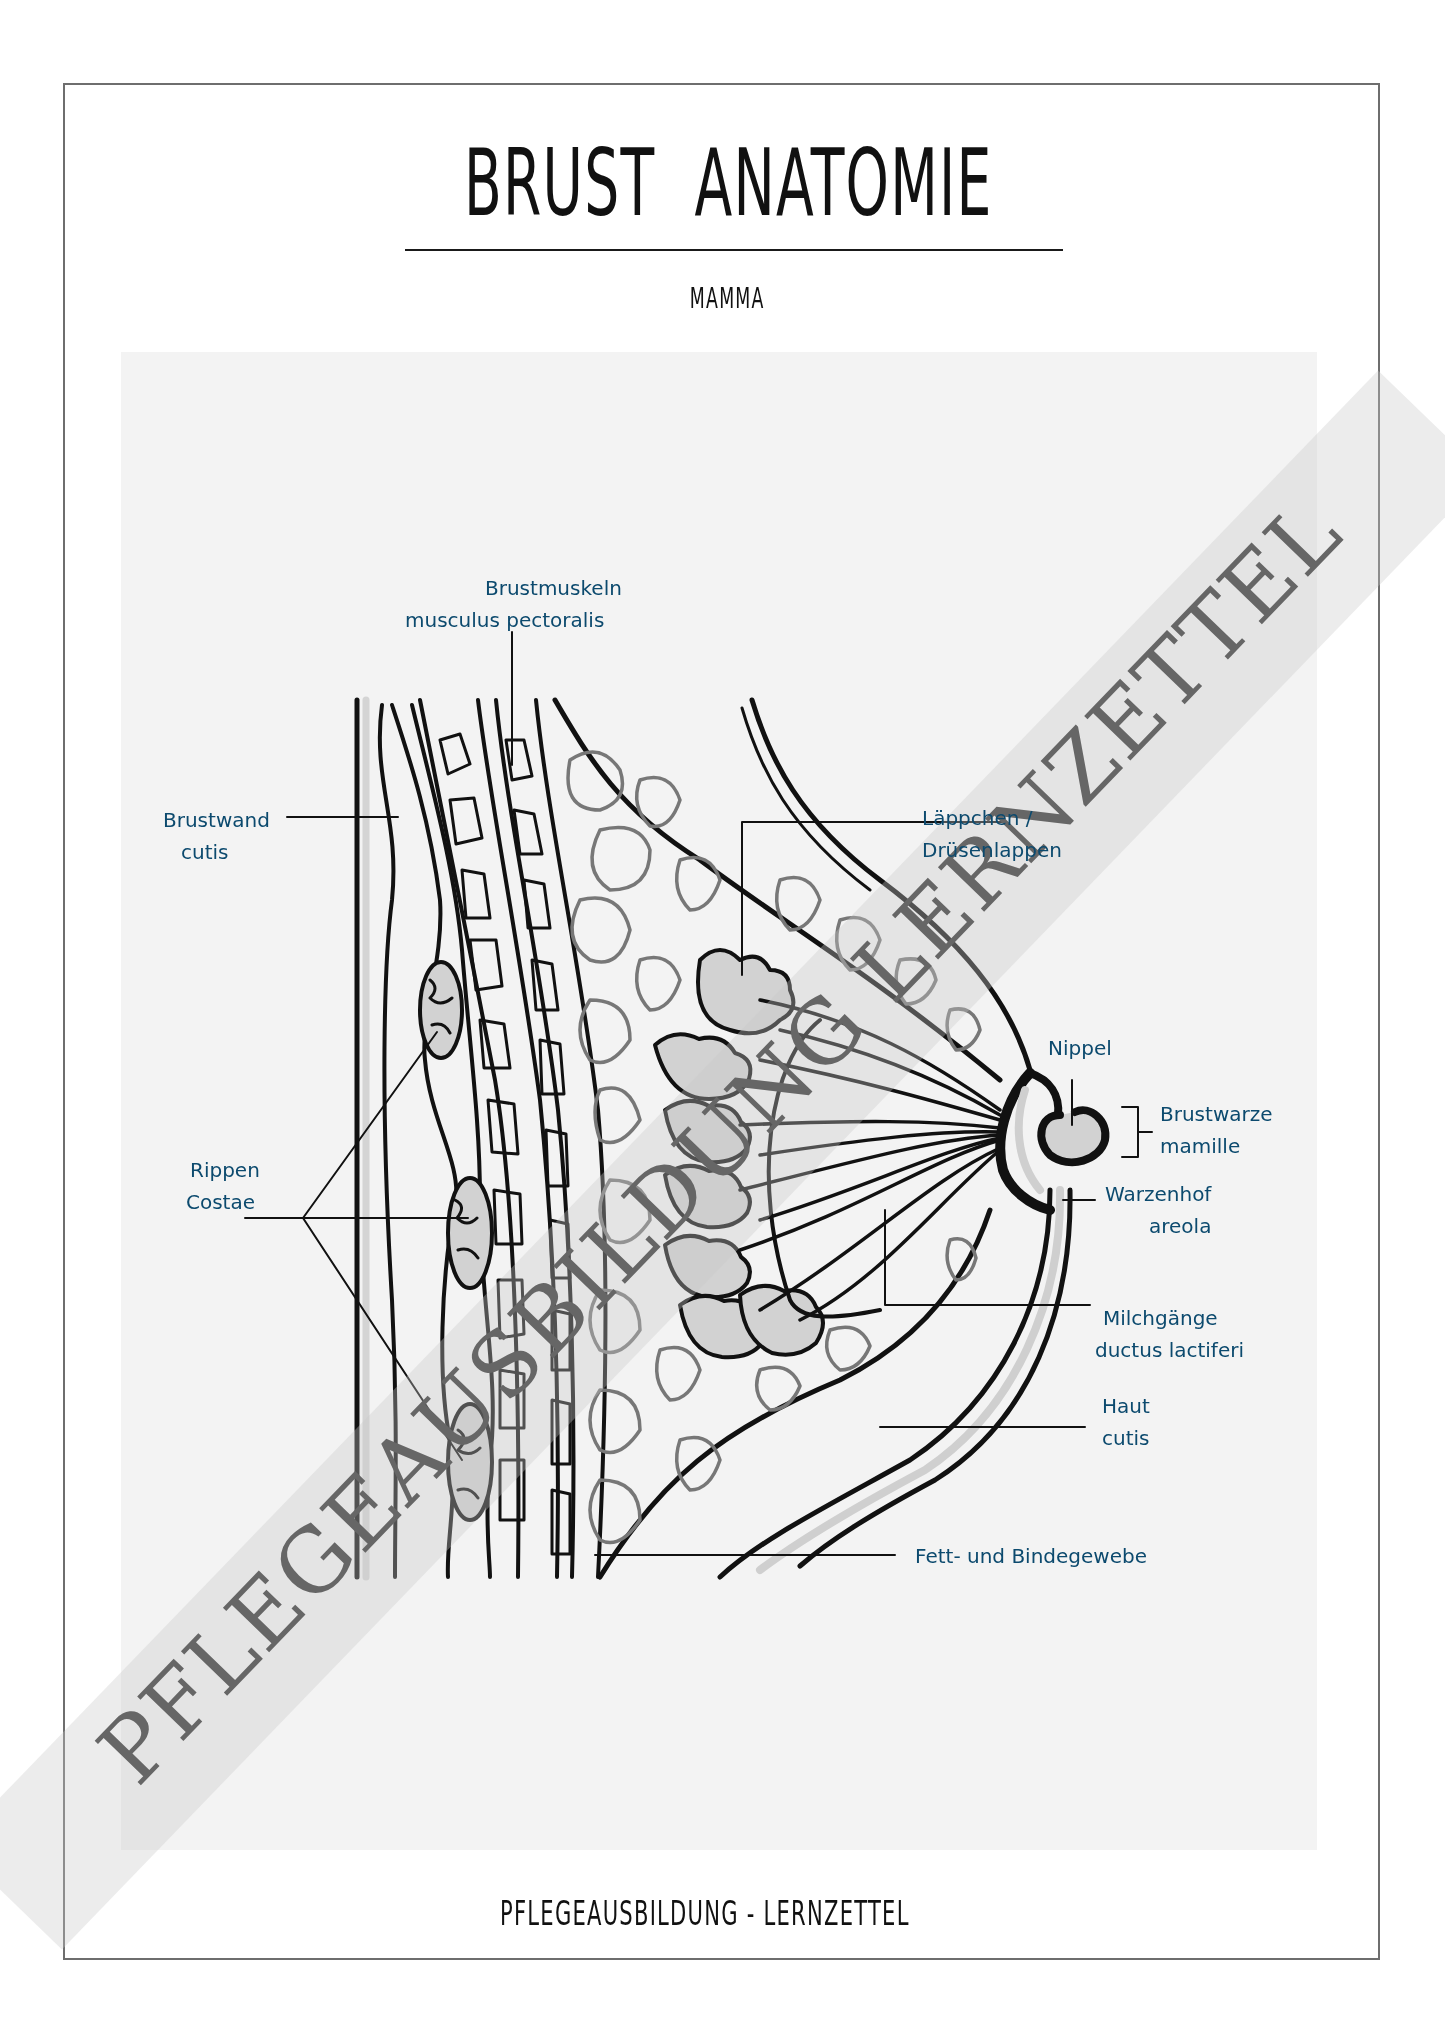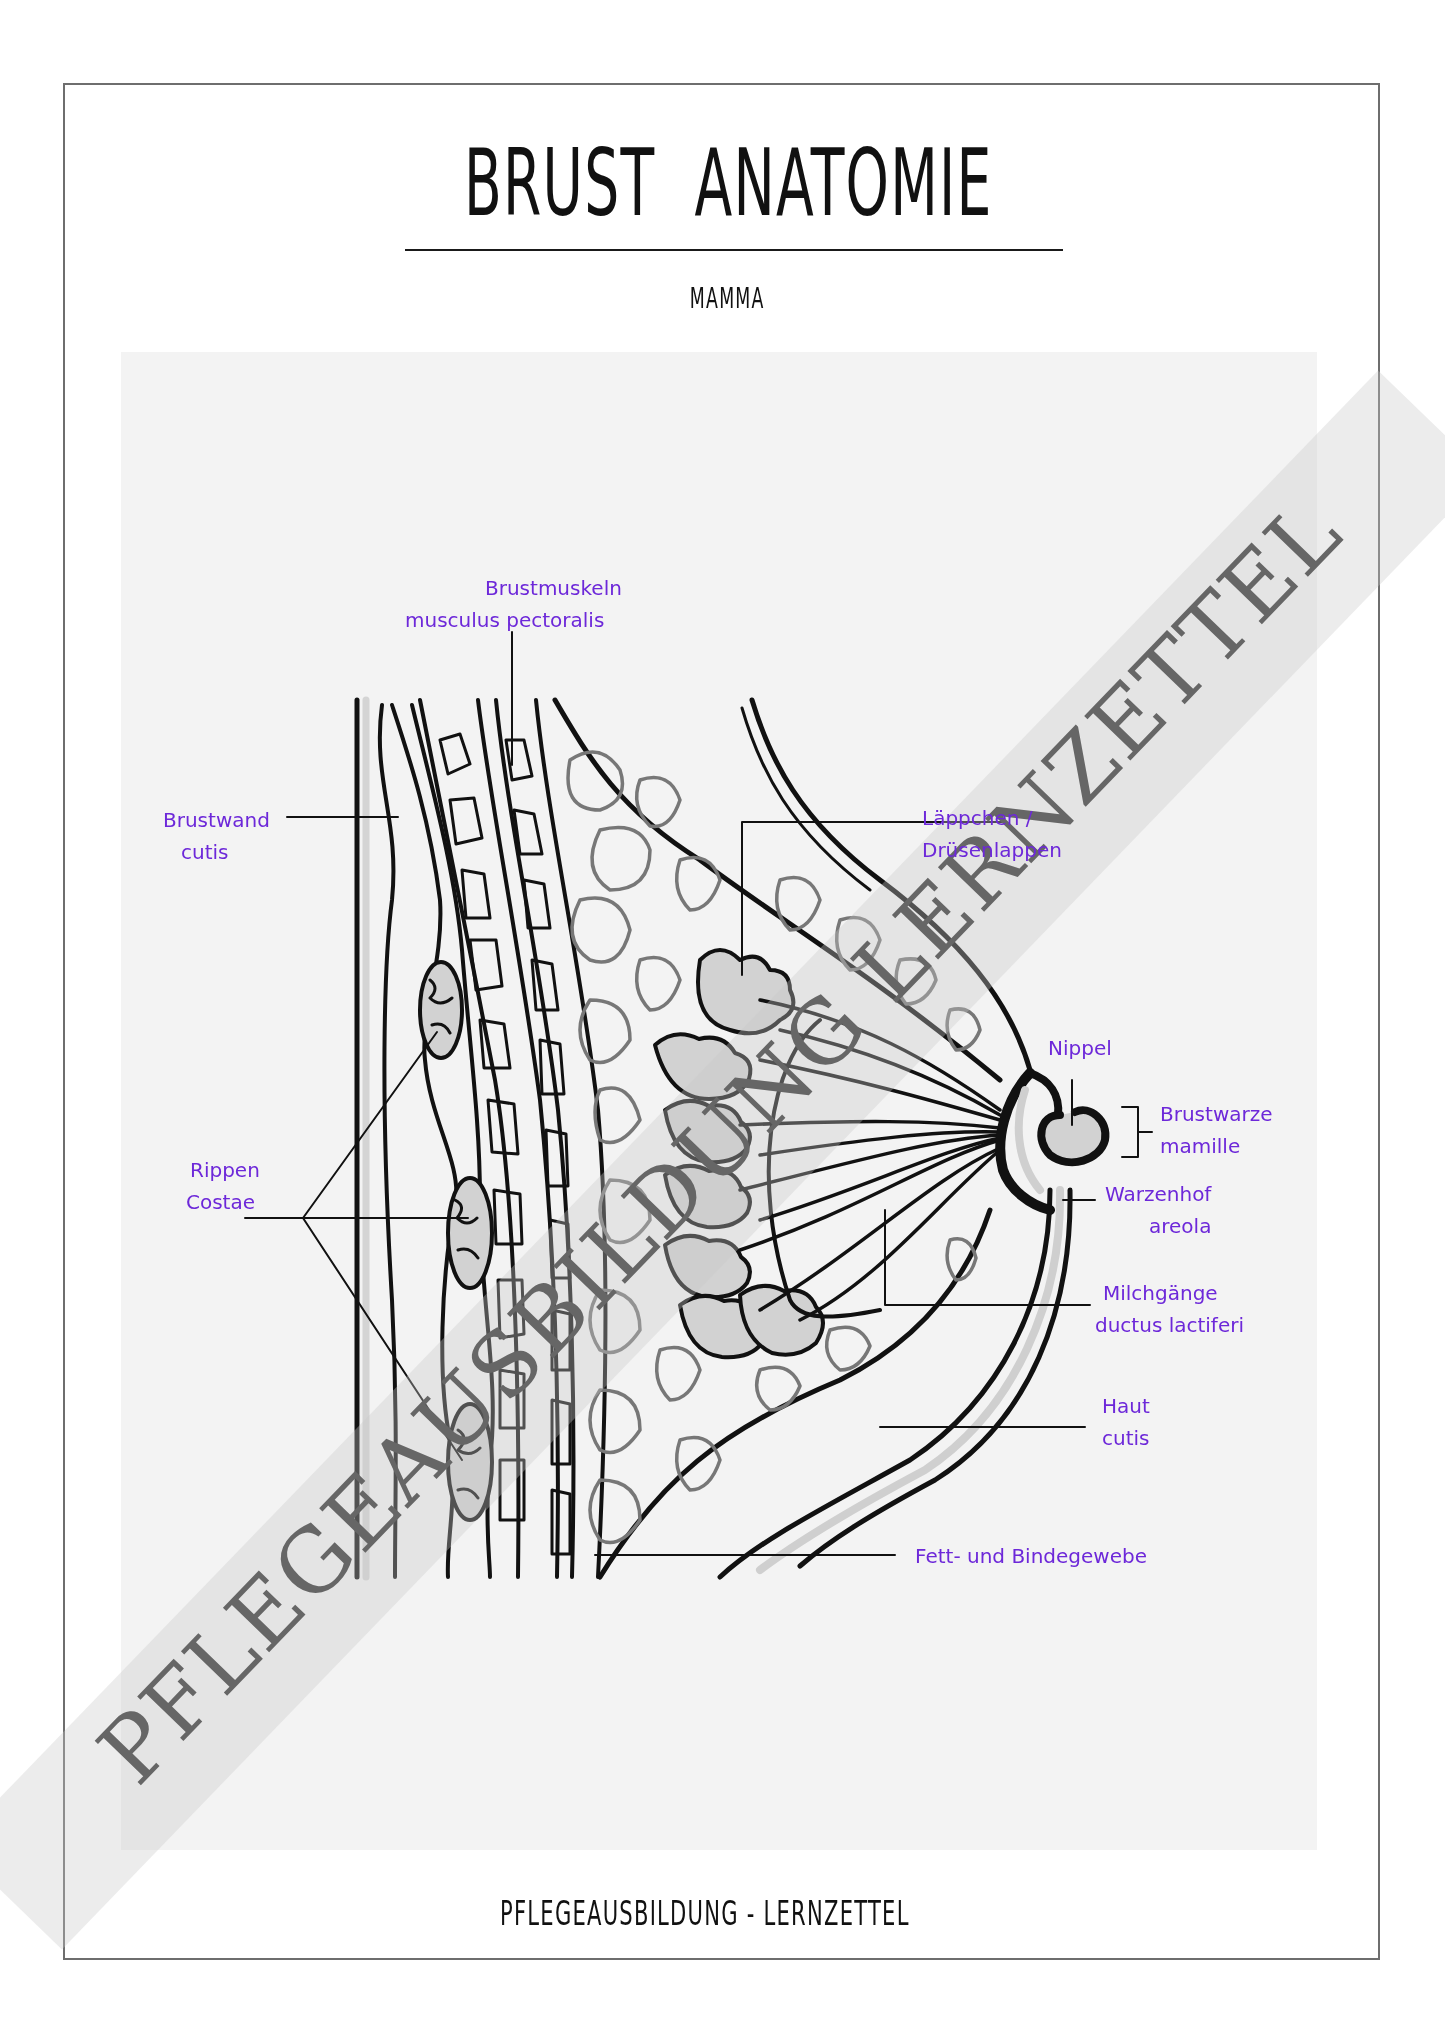--- a/index.html
+++ b/index.html
@@ -4,21 +4,21 @@
 <style>
   html, body { margin: 0; padding: 0; background: #ffffff; }
   body { width: 1445px; height: 2044px; position: relative; overflow: hidden; font-family: "DejaVu Sans", sans-serif; }
   .page-border { position: absolute; left: 63px; top: 83px; width: 1317px; height: 1877px; border: 2px solid #6e6e6e; box-sizing: border-box; }
   .panel { position: absolute; left: 121px; top: 352px; width: 1196px; height: 1498px; background: #f3f3f3; }
   .title { position: absolute; left: 0; width: 1445px; top: 138px; text-align: center; font-family: "DejaVu Sans", sans-serif; font-weight: 400; font-size: 92px; letter-spacing: 2px; color: #111; transform: scaleX(0.6); transform-origin: 737px 0; word-spacing: 34px; line-height: 1; }
   .title-rule { position: absolute; left: 405px; top: 249px; width: 658px; height: 2px; background: #1a1a1a; }
   .subtitle { position: absolute; left: 0; width: 1445px; top: 282px; text-align: center; font-size: 28px; color: #111; transform: scaleX(0.62); transform-origin: 735px 0; letter-spacing: 2px; }
   .footer { position: absolute; left: 0; width: 1445px; top: 1893px; text-align: center; font-size: 34px; color: #111; transform: scaleX(0.62); transform-origin: 676px 0; letter-spacing: 2px; }
   svg.diagram { position: absolute; left: 0; top: 0; }
-  .lbl { position: absolute; font-family: "DejaVu Sans", sans-serif; font-size: 20px; color: #6d28d9; line-height: 32px; white-space: nowrap; }
+  .lbl { position: absolute; font-family: "DejaVu Sans", sans-serif; font-size: 20px; color: #0c4a6e; line-height: 32px; white-space: nowrap; }
   .lbl span { display: block; }
   .watermark-band { position: absolute; left: 720px; top: 1160px; width: 2050px; height: 150px; margin-left: -1025px; margin-top: -75px; background: rgba(200,200,200,0.35); transform: rotate(-46deg); }
   .watermark-text { position: absolute; left: 720px; top: 1130px; width: 1800px; margin-left: -900px; margin-top: -40px; text-align: center; font-family: "DejaVu Serif", serif; font-size: 88px; color: #666666; letter-spacing: 2px; transform: rotate(-46deg); white-space: nowrap; }
 </style>
 </head>
 <body>
 
 <div class="page-border"></div>
 <div class="panel"></div>
 
@@ -157,21 +157,21 @@
 </div>
 <div class="lbl" style="left:1160px; top:1098px;">
   <span>Brustwarze</span>
   <span>mamille</span>
 </div>
 <div class="lbl" style="left:1105px; top:1178px;text-align:right;">
   <span>Warzenhof</span>
   <span>areola</span>
 </div>
 <div class="lbl" style="left:1095px; top:1277px;">
-  <span style="margin-left:8px;">Milchgänge</span>
+  <span style="margin-left:8px;margin-top:25px;">Milchgänge</span>
   <span>ductus   lactiferi</span>
 </div>
 <div class="lbl" style="left:190px; top:1154px;">
   <span>Rippen</span>
   <span style="margin-left:-4px;">Costae</span>
 </div>
 <div class="lbl" style="left:1102px; top:1390px;">
   <span>Haut</span>
   <span>cutis</span>
 </div>

